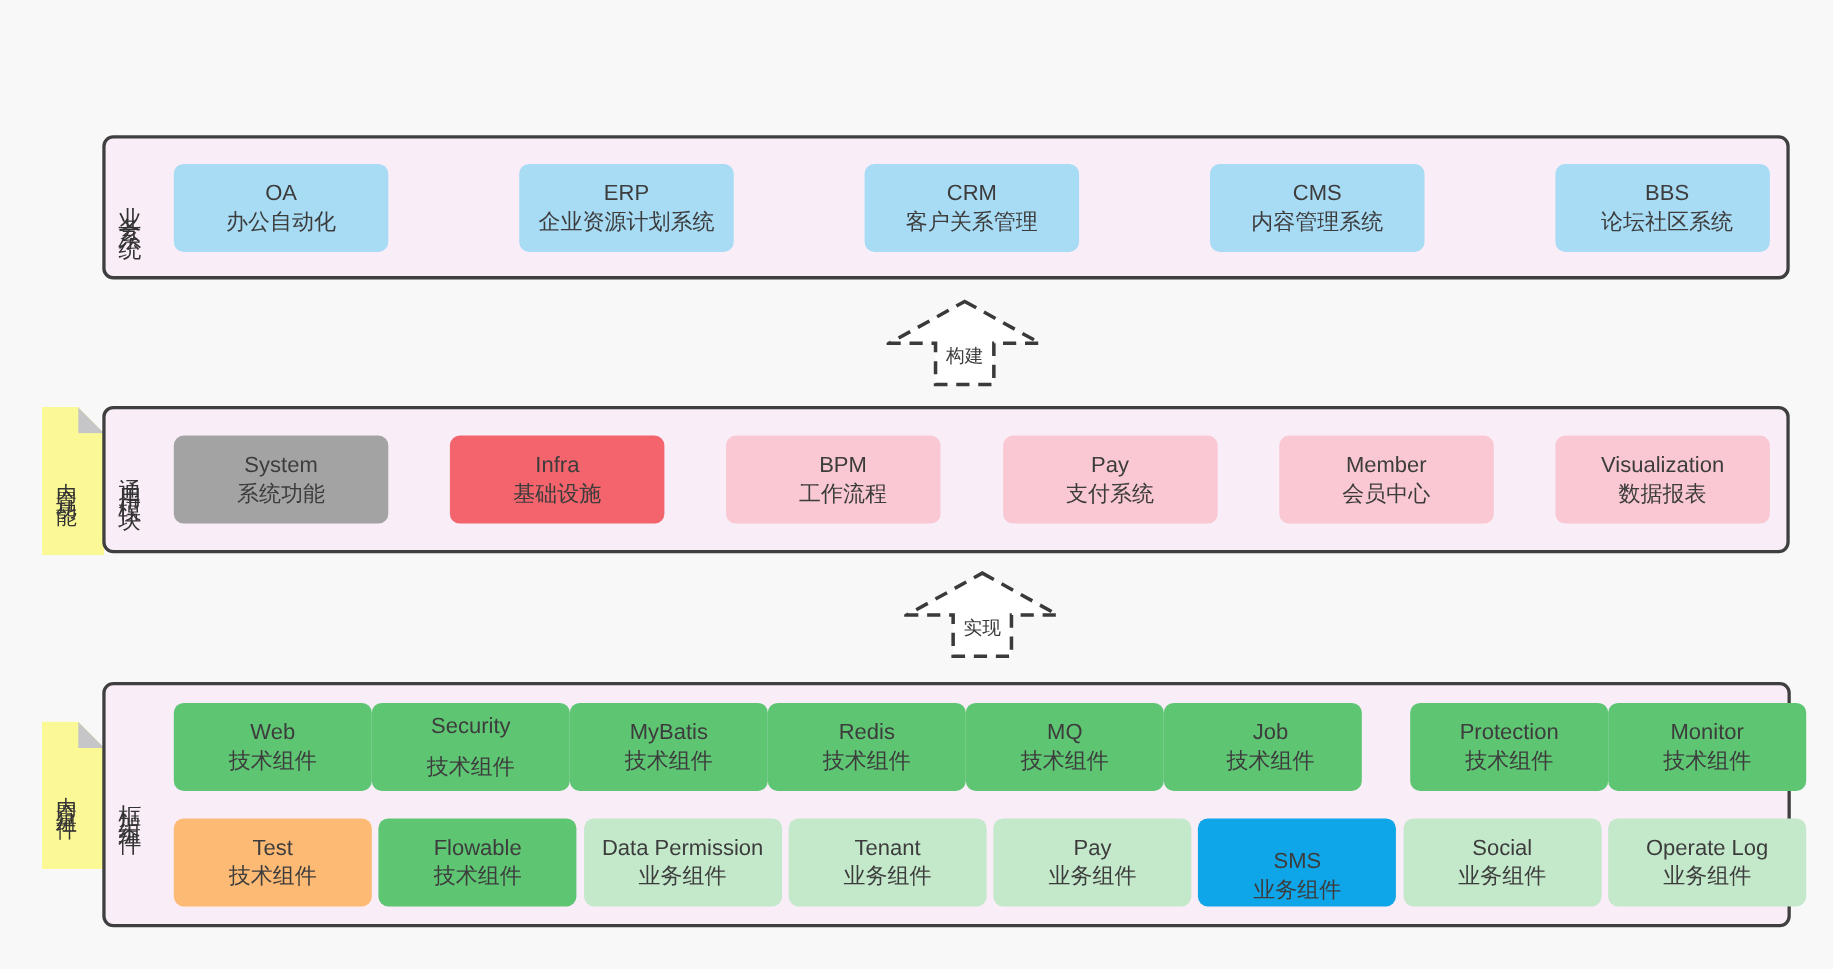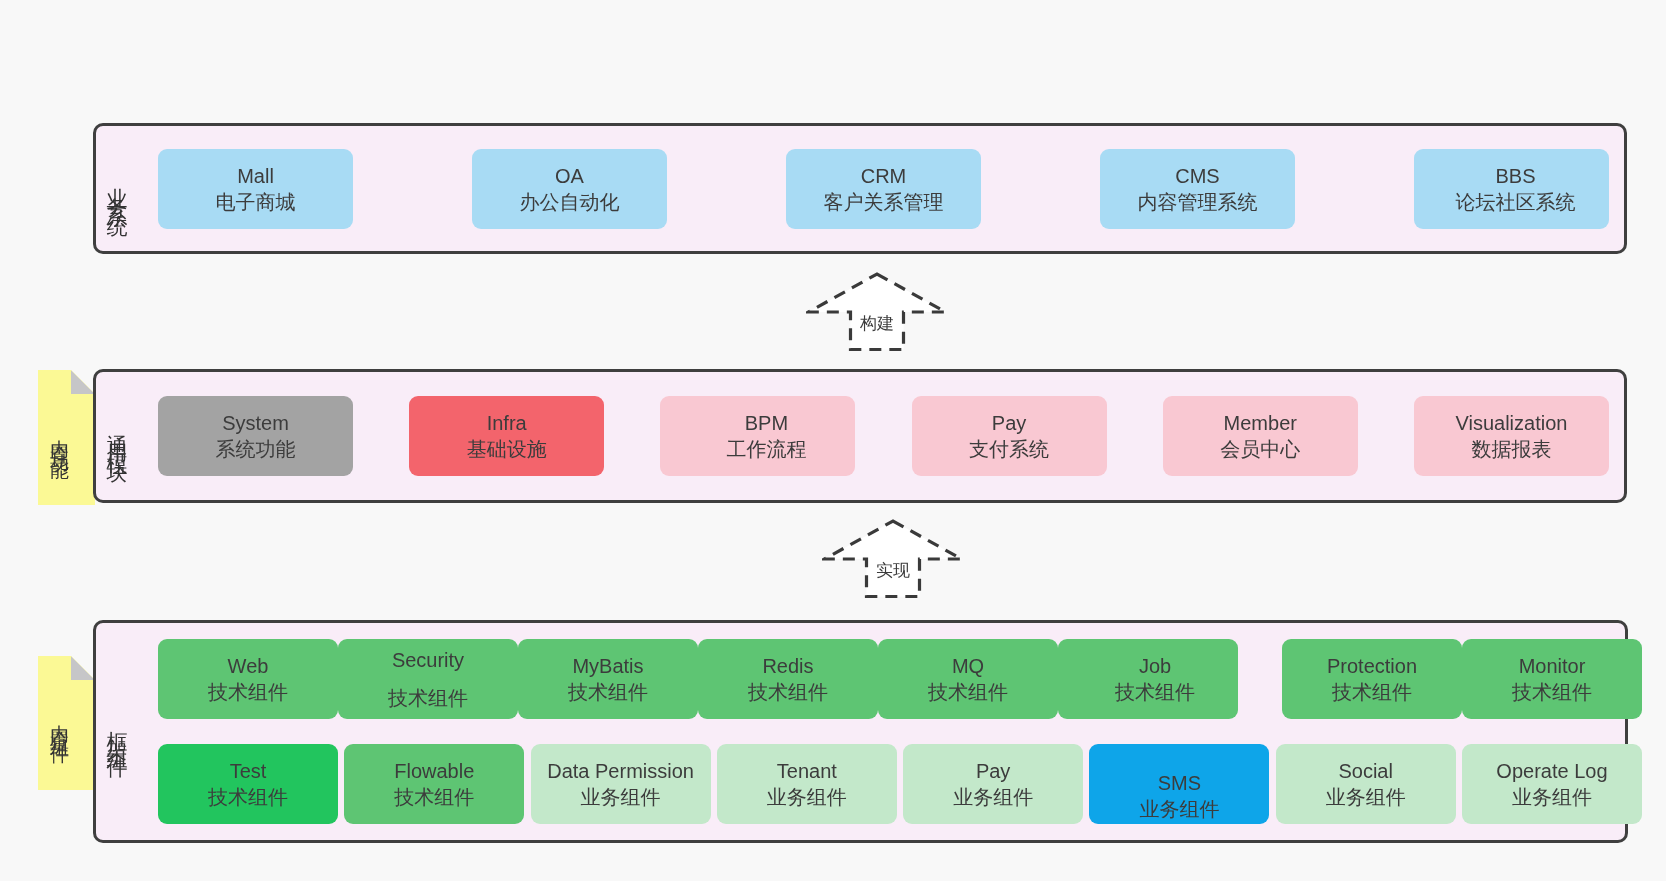--- a/index.html
+++ b/index.html
@@ -74,26 +74,26 @@
 <svg class="arrow" id="arrow-implement" width="142" height="80" viewBox="0 0 142 80">
   <polygon points="71,2 139.5,40 97.5,40 97.5,77.5 44.5,77.5 44.5,40 2.5,40" fill="#ffffff" stroke="#3a3a3a" stroke-width="3.2" stroke-dasharray="12 8"></polygon>
   <text x="71" y="57" text-anchor="middle">实现</text>
 </svg>
 
 <div class="section" id="section-business">
   <div class="section-label">业务系统</div>
   <div class="rows">
     <div class="row cols-6">
         <div class="box" style="background: rgb(168, 219, 244);">
-          <div>Mall</div>
-          <div>电子商城</div>
-        </div>
-        <div class="box" style="background: rgb(168, 219, 244);">
           <div>OA</div>
           <div>办公自动化</div>
+        </div>
+        <div class="box" style="background: rgb(168, 219, 244);">
+          <div>ERP</div>
+          <div>企业资源计划系统</div>
         </div>
         <div class="box" style="background: rgb(168, 219, 244);">
           <div>CRM</div>
           <div>客户关系管理</div>
         </div>
         <div class="box" style="background: rgb(168, 219, 244);">
           <div>CMS</div>
           <div>内容管理系统</div>
         </div>
         <div class="box" style="background: rgb(168, 219, 244); padding-left: 12px;">
@@ -167,21 +167,21 @@
         <div class="box" style="background: rgb(94, 197, 115); margin-left: 44px;">
           <div>Protection</div>
           <div>技术组件</div>
         </div>
         <div class="box" style="background: rgb(94, 197, 115);">
           <div>Monitor</div>
           <div>技术组件</div>
         </div>
       </div>
     <div class="row cols-8">
-        <div class="box" style="background: #22c55e; text-align: center;">
+        <div class="box" style="background: #fdba74; text-align: center;">
           <div>Test</div>
           <div>技术组件</div>
         </div>
         <div class="box" style="background: rgb(94, 197, 115);">
           <div>Flowable</div>
           <div>技术组件</div>
         </div>
         <div class="box" style="background: rgb(195, 232, 202);">
           <div>Data Permission</div>
           <div>业务组件</div>

